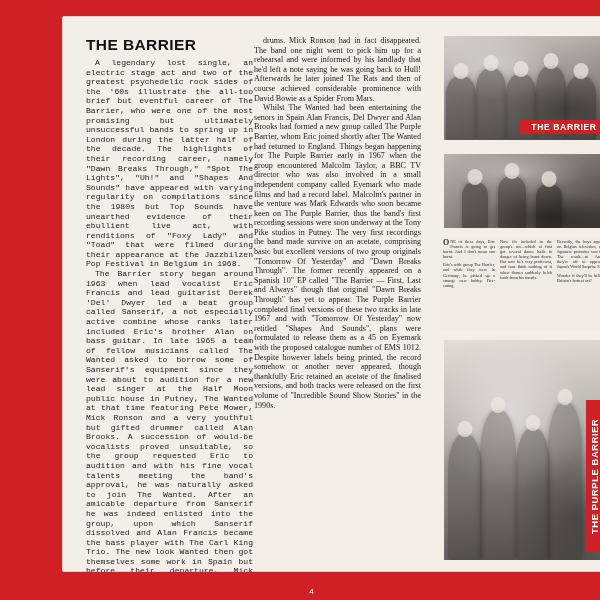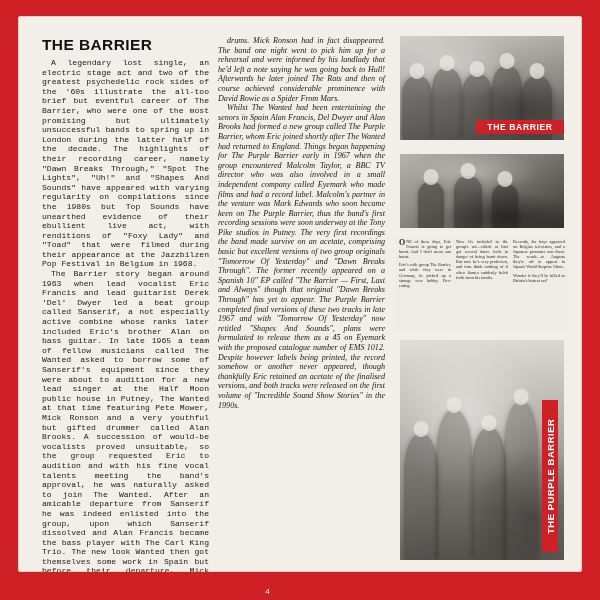--- a/index.html
+++ b/index.html
@@ -12,20 +12,21 @@
     background: #cf2026;
     font-family: "Liberation Serif", serif;
     overflow: hidden;
   }
   .page {
     position: relative;
     width: 535px;
     height: 600px;
     background: #cf2026;
     box-sizing: border-box;
+    margin-left: 44px;
   }
   .sheet {
     position: absolute;
     left: 18px;
     top: 16px;
     width: 564px;
     height: 556px;
     background: #f2efe9;
     border-radius: 3px;
     box-sizing: border-box;
@@ -62,24 +63,23 @@
     margin: 0 0 0 0;
     text-indent: 9px;
   }
   .col1 {
     left: 24px;
     top: 42px;
     width: 167px;
     font-family: Liberation Mono, monospace;
   }
   .col2 {
-    left: 200px;
+    left: 192px;
     top: 20px;
     width: 167px;
-    font-style: italic;
   }
 
   
   .photo {
     position: absolute;
     background: #bdbdbd;
     box-sizing: border-box;
     overflow: hidden;
   }
 

